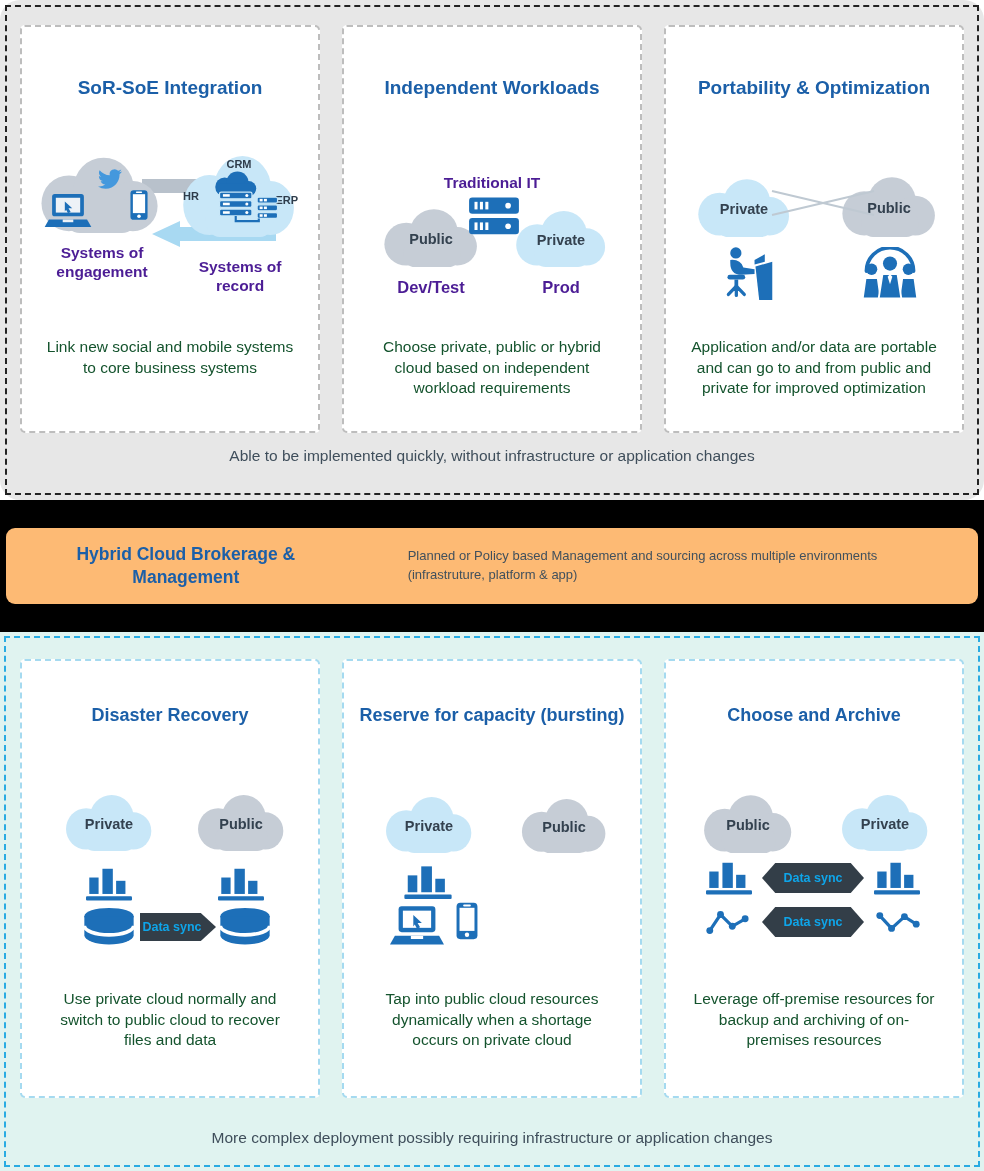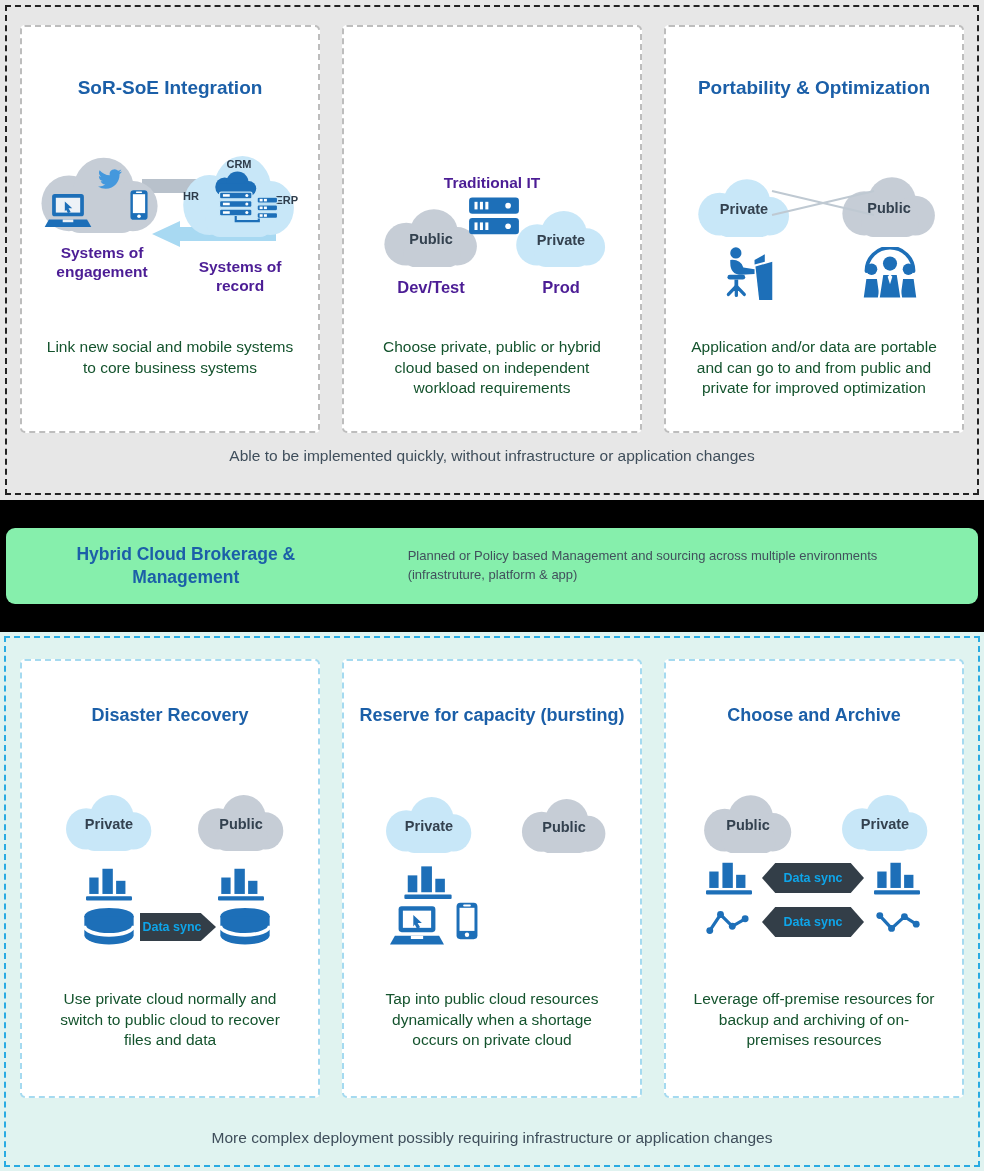--- a/index.html
+++ b/index.html
@@ -1,21 +1,21 @@
 <!DOCTYPE html>
 <html><head>
 <meta charset="utf-8">
 <style>
   html,body { margin:0; padding:0; background:#fff; }
   .page { position:relative; width:984px; height:1171px; overflow:hidden;
           font-family:"Liberation Sans", sans-serif; }
 
   
   .sec-top { position:relative; height:500px; background:#e7e7e7;
-             box-sizing:border-box; padding:25px 20px 0; }
+             box-sizing:border-box; padding:25px 20px 0;border-radius:20px; }
   .sec-top::before { content:""; position:absolute; inset:5px;
              border:2px dashed #222; pointer-events:none; }
   .sec-bottom { position:relative; height:539px; background:#e0f3f0;
              box-sizing:border-box; padding:27px 20px 0; }
   .sec-bottom::before { content:""; position:absolute; inset:4px;
              border:2px dashed #29abe2; pointer-events:none; }
   .row { display:flex; gap:22px; position:relative; }
   .sec-footer { text-align:center; font-size:15.5px; color:#3f4e5b; }
   .sec-top .sec-footer { margin-top:14px; }
   .sec-bottom .sec-footer { margin-top:31px; }
@@ -28,21 +28,21 @@
   .card-title { margin-top:50px; text-align:center; font-weight:700;
           font-size:19px; color:#1b5fa8; padding:0 8px; }
   .card-bottom .card-title { margin-top:44px; font-size:18px; }
   .card-desc { position:absolute; left:0; right:0; text-align:center;
           font-size:15.5px; line-height:1.33; color:#14532d; padding:0 24px; }
   .card-top .card-desc { top:310px; }
   .card-bottom .card-desc { top:328px; }
 
   
   .band { height:132px; background:#000; box-sizing:border-box; padding:28px 6px; }
-  .band-box { height:76px; background:#86efac; border-radius:9px;
+  .band-box { height:76px; background:#fdba74; border-radius:9px;
           display:flex; align-items:center; }
   .band-title { width:37%; text-align:center; font-weight:700; font-size:17.5px;
           color:#1b5fa8; line-height:1.3; }
   .band-title span { display:inline-block; max-width:270px; }
   .band-desc { width:63%; box-sizing:border-box; padding:0 42px;
           text-align:left; font-size:13px; line-height:1.45; color:#41505c; }
 
   
   .abs { position:absolute; }
   .cloud { position:absolute; }
@@ -149,20 +149,21 @@
           </svg>
         </div>
 
         <div class="sub-label" style="left:6px;top:216px;width:148px">Systems of engagement</div>
         <div class="sub-label" style="left:156px;top:230px;width:124px">Systems of record</div>
 
         <div class="card-desc">Link new social and mobile systems to core business systems</div>
       </div>
 
       <div class="card card-top">
+        <div class="card-title">Independent Workloads</div>
 
         <div class="sub-label" style="left:0;right:0;top:146px">Traditional IT</div>
         <svg class="abs icon" style="left:124px;top:170px;width:52px;height:40px;z-index:2" viewBox="0 0 48 36">
           <rect x="1" y="0" width="46" height="15" rx="3"></rect>
           <rect x="1" y="19" width="46" height="15" rx="3"></rect>
           <g fill="#fff">
             <rect x="6" y="4" width="2.8" height="7"></rect>
               <rect x="11" y="4" width="2.8" height="7"></rect>
             <rect x="16" y="4" width="2.8" height="7"></rect>
               <circle cx="37" cy="7.5" r="2.6"></circle>

